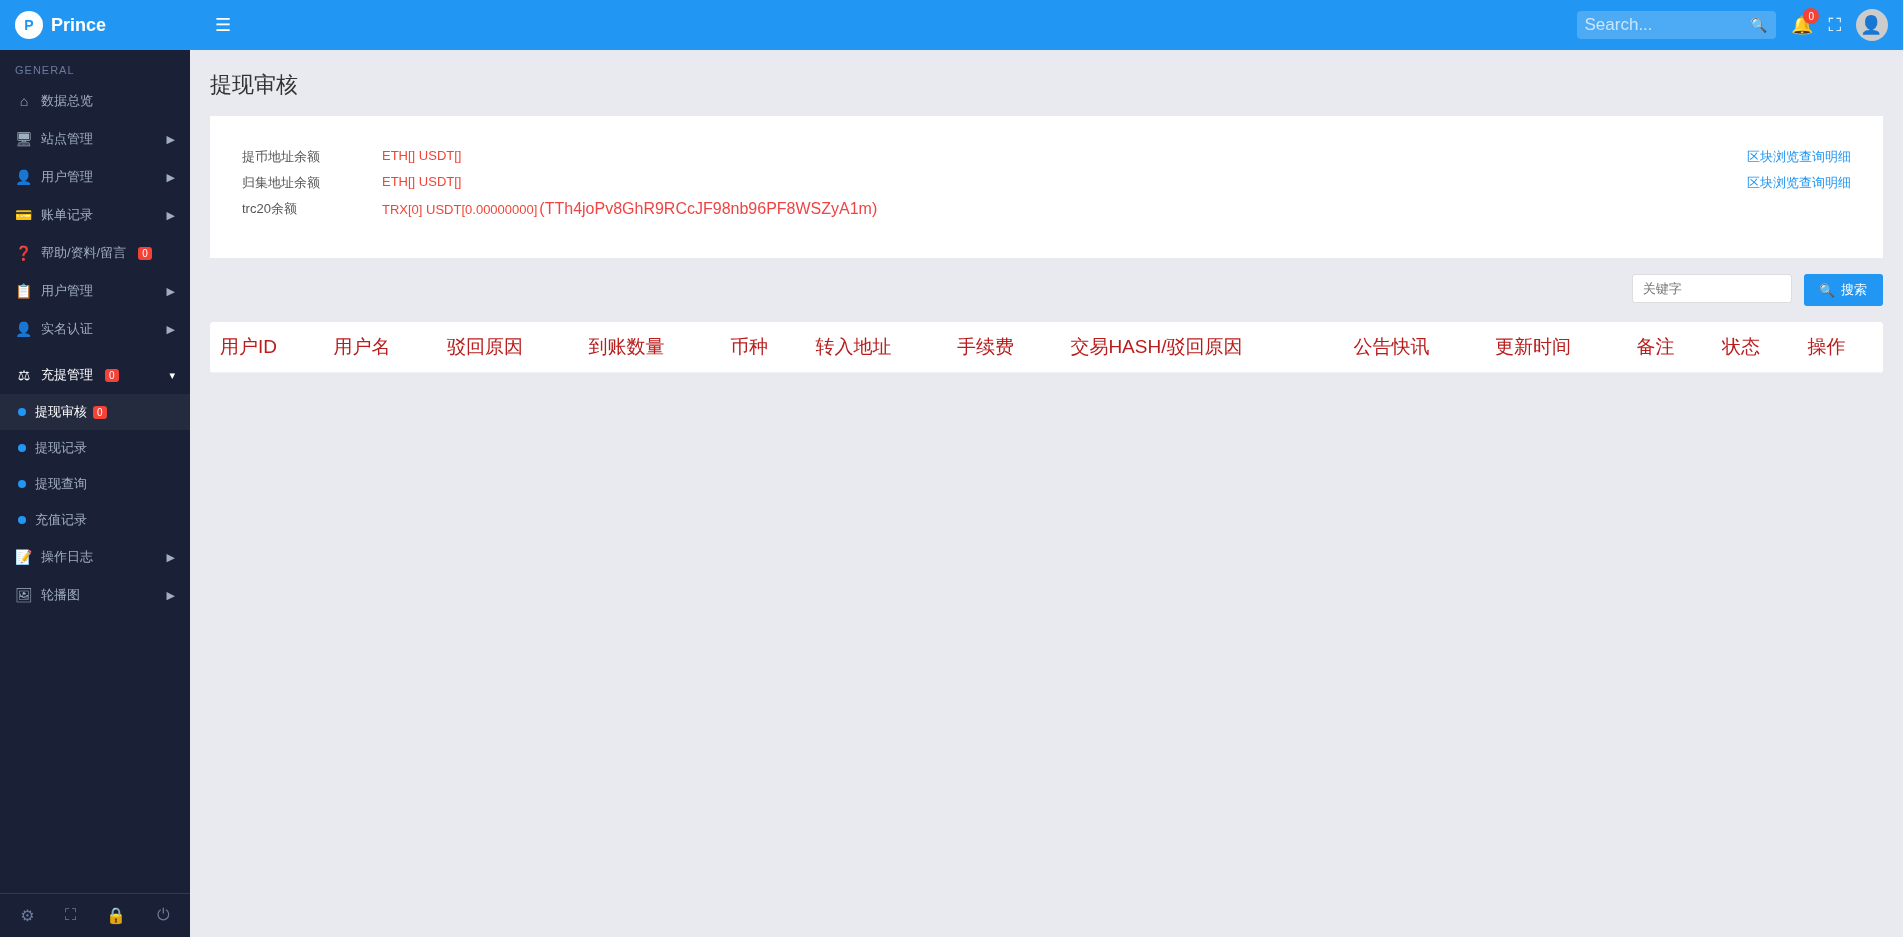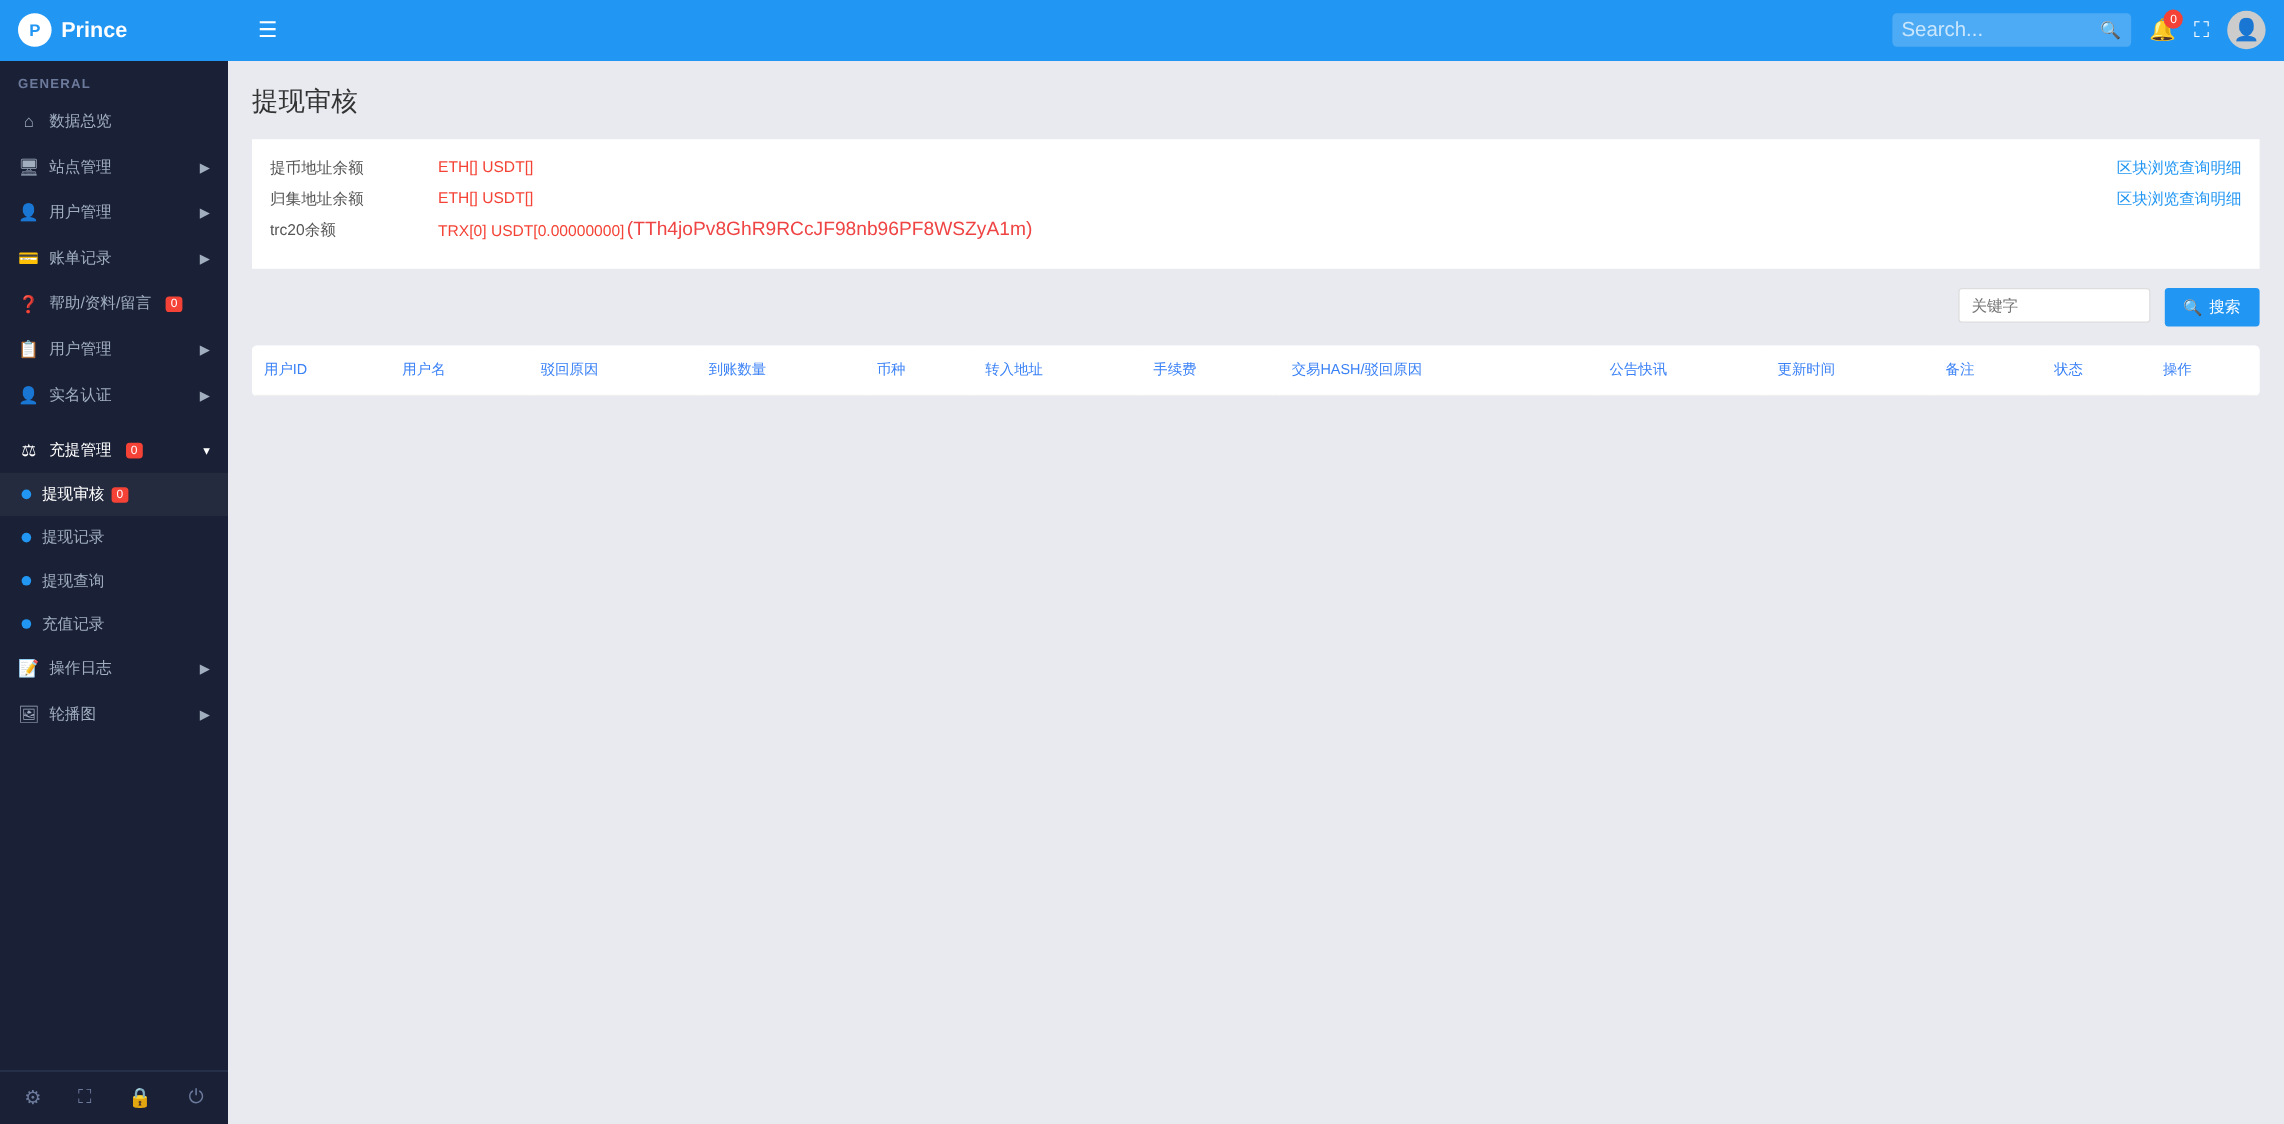--- a/index.html
+++ b/index.html
@@ -106,21 +106,21 @@
       display: flex;
       flex-direction: column;
       overflow-y: auto;
       flex-shrink: 0;
     }
     .sidebar-section-label {
       padding: 14px 15px 6px;
       font-size: 11px;
       color: #6c7a9c;
       letter-spacing: 1px;
-      font-weight: bold;
+      font-weight: normal;
     }
     .sidebar-item {
       display: flex;
       align-items: center;
       padding: 10px 15px;
       cursor: pointer;
       color: #a0aec0;
       gap: 8px;
       font-size: 13px;
       transition: background 0.2s;
@@ -192,21 +192,21 @@
       font-size: 22px;
       color: #333;
       margin-bottom: 16px;
       font-weight: normal;
     }
 
     
     .info-card {
       background: white;
       border-radius: 0;
-      padding: 15px;
+      padding: 32px;
       margin-bottom: 16px;
     }
     .info-row {
       display: flex;
       align-items: flex-start;
       margin-bottom: 8px;
       gap: 20px;
     }
     .info-label {
       color: #555;
@@ -262,23 +262,23 @@
     table {
       width: 100%;
       border-collapse: collapse;
     }
     thead tr {
       background: white;
     }
     th {
       padding: 12px 10px;
       text-align: left;
-      color: #3b82f6;
+      color: #b91c1c;
       font-weight: normal;
-      font-size: 12px;
+      font-size: 19px;
       border-bottom: 1px solid #f0f0f0;
       white-space: nowrap;
     }
   </style>
 </head>
 <body>
 
 <div class="top-nav">
   <div class="logo-area">
     <div class="logo-icon">P</div>

